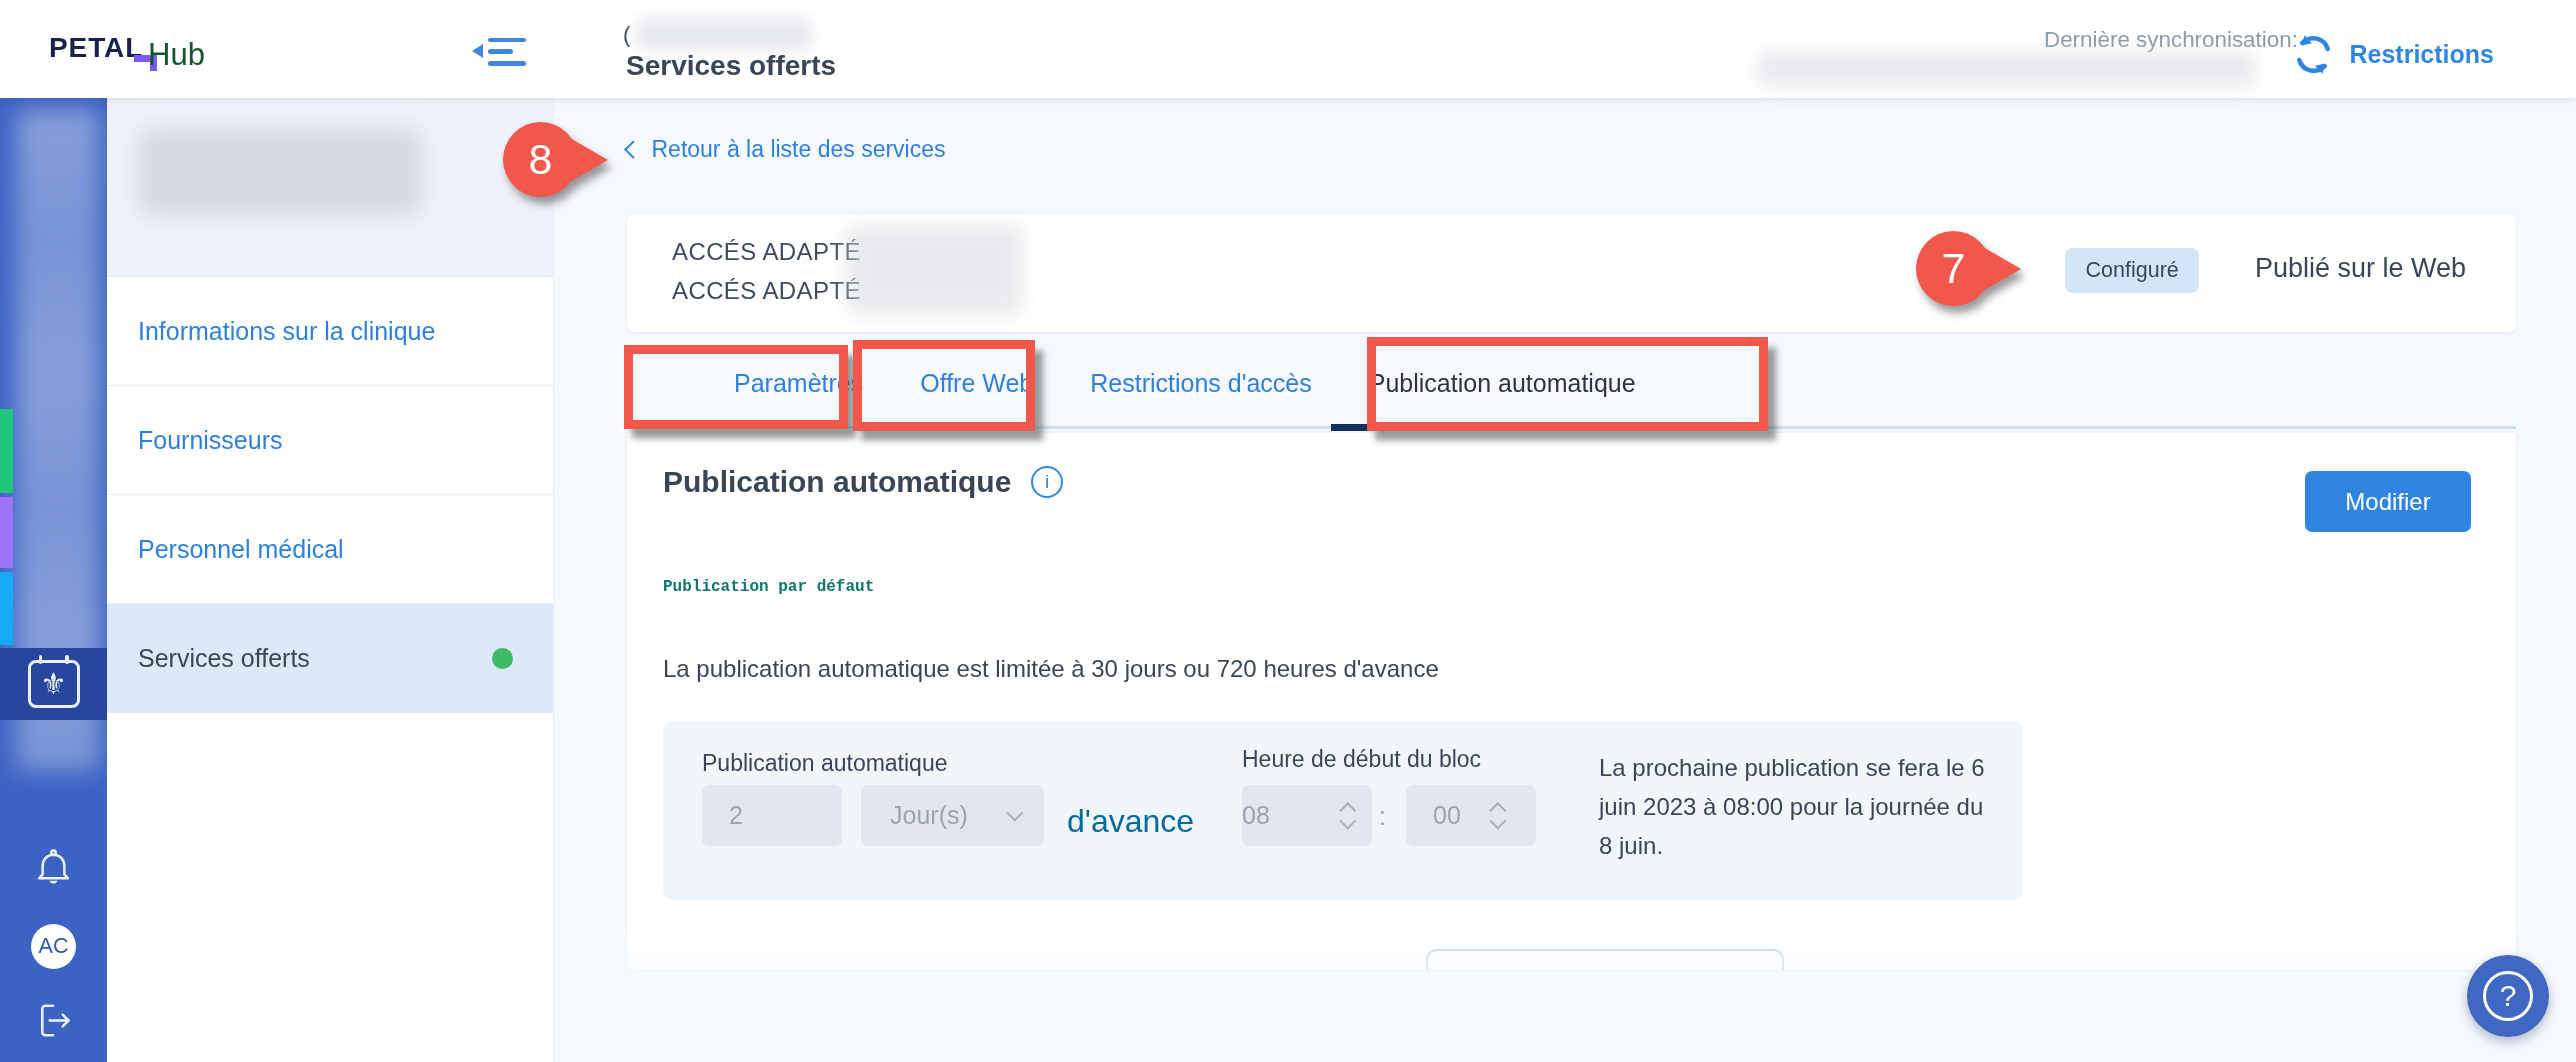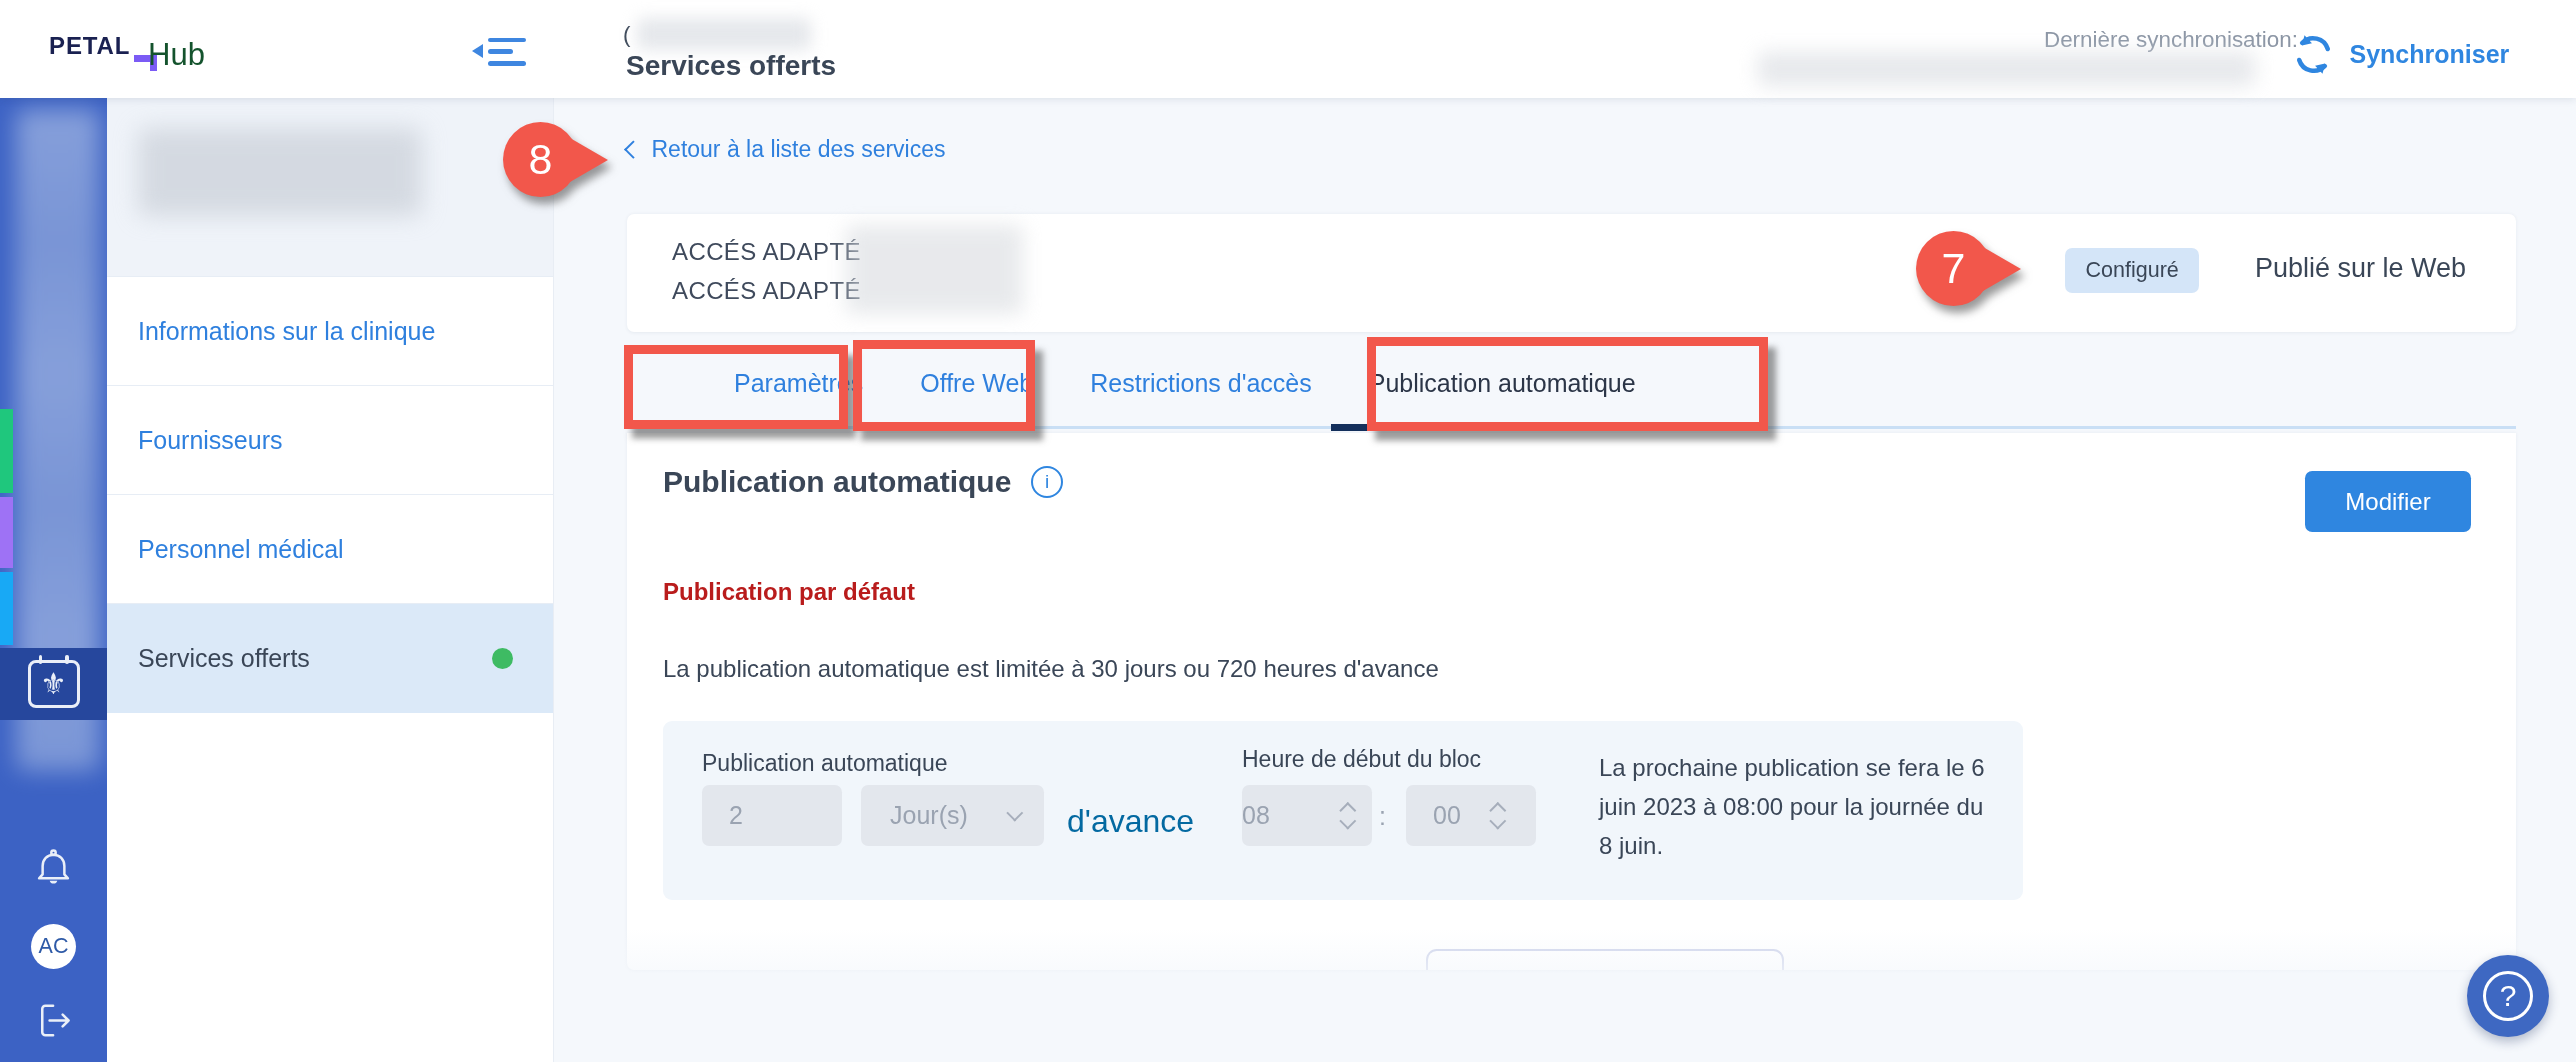--- a/index.html
+++ b/index.html
@@ -3,21 +3,21 @@
 <meta charset="utf-8">
 <style>
   * { margin:0; padding:0; box-sizing:border-box; }
   html,body { width:2576px; height:1063px; }
   body { font-family:"Liberation Sans", sans-serif; color:#3A4657; background:#F5F8FC; }
   #app { position:relative; width:2576px; height:1063px; overflow:hidden; background:#F5F8FC; }
 
   
   .header { position:absolute; left:0; top:0; width:2576px; height:98px; background:#fff;
             box-shadow:0 1.8px 7.2px rgba(30,50,90,.10); z-index:30; }
-  .logo { position:absolute; left:49px; top:32px; font-size:24px; font-weight:800;
+  .logo { position:absolute; left:49px; top:32px; font-size:28px; font-weight:800;
           letter-spacing:0.9px; color:#1A2151; }
   .logo-mark { position:absolute; left:134px; top:55px; width:23px; height:16px;
                border-top:7.2px solid #7B5BF5; border-right:7.2px solid #7B5BF5; }
   .product-name { position:absolute; left:148px; top:37px; font-size:31px; color:#14532d; }
   .collapse-icon { position:absolute; left:472px; top:36px; width:64px; height:32px; cursor:pointer; }
   .collapse-icon .bar { position:absolute; left:16px; height:4.5px; border-radius:2.7px; background:#3E86E0; }
   .collapse-icon .bar.b1 { top:1.8px;  width:38px; }
   .collapse-icon .bar.b2 { top:13.4px; width:25px; }
   .collapse-icon .bar.b3 { top:25px; width:38px; }
   .collapse-icon .tri { position:absolute; left:0; top:8px; width:0; height:0;
@@ -97,21 +97,21 @@
 
   .content-card { position:absolute; left:72px; top:335px; width:1889px; height:537px; background:#fff;
                   border-radius:0 0 7.2px 7.2px; box-shadow:0 0.9px 3.6px rgba(30,50,90,.07); }
   .pub-title-row { position:absolute; left:36px; top:32px; display:flex; align-items:center; gap:19.7px; }
   .pub-title { font-size:30px; font-weight:700; color:#3A4657; }
   .info-icon { width:32px; height:32px; border:2.7px solid #2F86E0; border-radius:50%; color:#2F86E0;
                font-size:19px; display:flex; align-items:center; justify-content:center; cursor:pointer; }
   .edit-btn { position:absolute; right:45px; top:38px; width:166px; height:61px; background:#2F86E0;
               color:#fff; font-size:24px; border:none; border-radius:7.2px; cursor:pointer;
               display:flex; align-items:center; justify-content:center; }
-  .pub-subtitle { position:absolute; left:36px; top:145px; font-size:24px; font-weight:700; color:#b91c1c; }
+  .pub-subtitle { position:absolute; left:36px; top:145px; font-size:16px; font-weight:700; color:#0f766e;font-family:Liberation Mono, monospace; }
   .pub-desc { position:absolute; left:36px; top:222px; font-size:24px; color:#3A4657; }
 
   .form-panel { position:absolute; left:36px; top:288px; width:1360px; height:179px;
                 background:#F1F6FB; border-radius:9px; }
   .fp-label { position:absolute; font-size:23px; color:#3A4657; }
   .fp-label.l1 { left:39px; top:29px; }
   .fp-label.l2 { left:579px; top:25px; }
   .fp-input { position:absolute; background:#E3E7ED; border-radius:7.2px; height:61px; top:64px;
               color:#9AA3B1; font-size:25px; display:flex; align-items:center; }
   .fp-amount { left:39px; width:140px; padding-left:27px; }
@@ -176,21 +176,21 @@
     <div class="sync-redact"></div>
     <div class="sync-btn">
       <svg width="47" height="47" viewBox="0 0 24 24">
         <g fill="none" stroke="#2F86E0" stroke-width="2.3" stroke-linecap="round">
           <path d="M19.3 9.2 A7.8 7.8 0 0 0 6.2 6.1"></path>
           <path d="M4.7 14.8 A7.8 7.8 0 0 0 17.8 17.9"></path>
         </g>
         <path d="M7.4 2.2 L6.1 7.4 L11.2 6.2 Z" fill="#2F86E0"></path>
         <path d="M16.6 21.8 L17.9 16.6 L12.8 17.8 Z" fill="#2F86E0"></path>
       </svg>
-      <span class="sync-label">Synchroniser</span>
+      <span class="sync-label">Restrictions</span>
     </div>
   </div>
 
   <div class="rail">
     <div class="rail-redact"></div>
     <div class="strip green"></div>
     <div class="strip purple"></div>
     <div class="strip cyan"></div>
     <div class="rail-selected">
       <div class="fleur-box">

